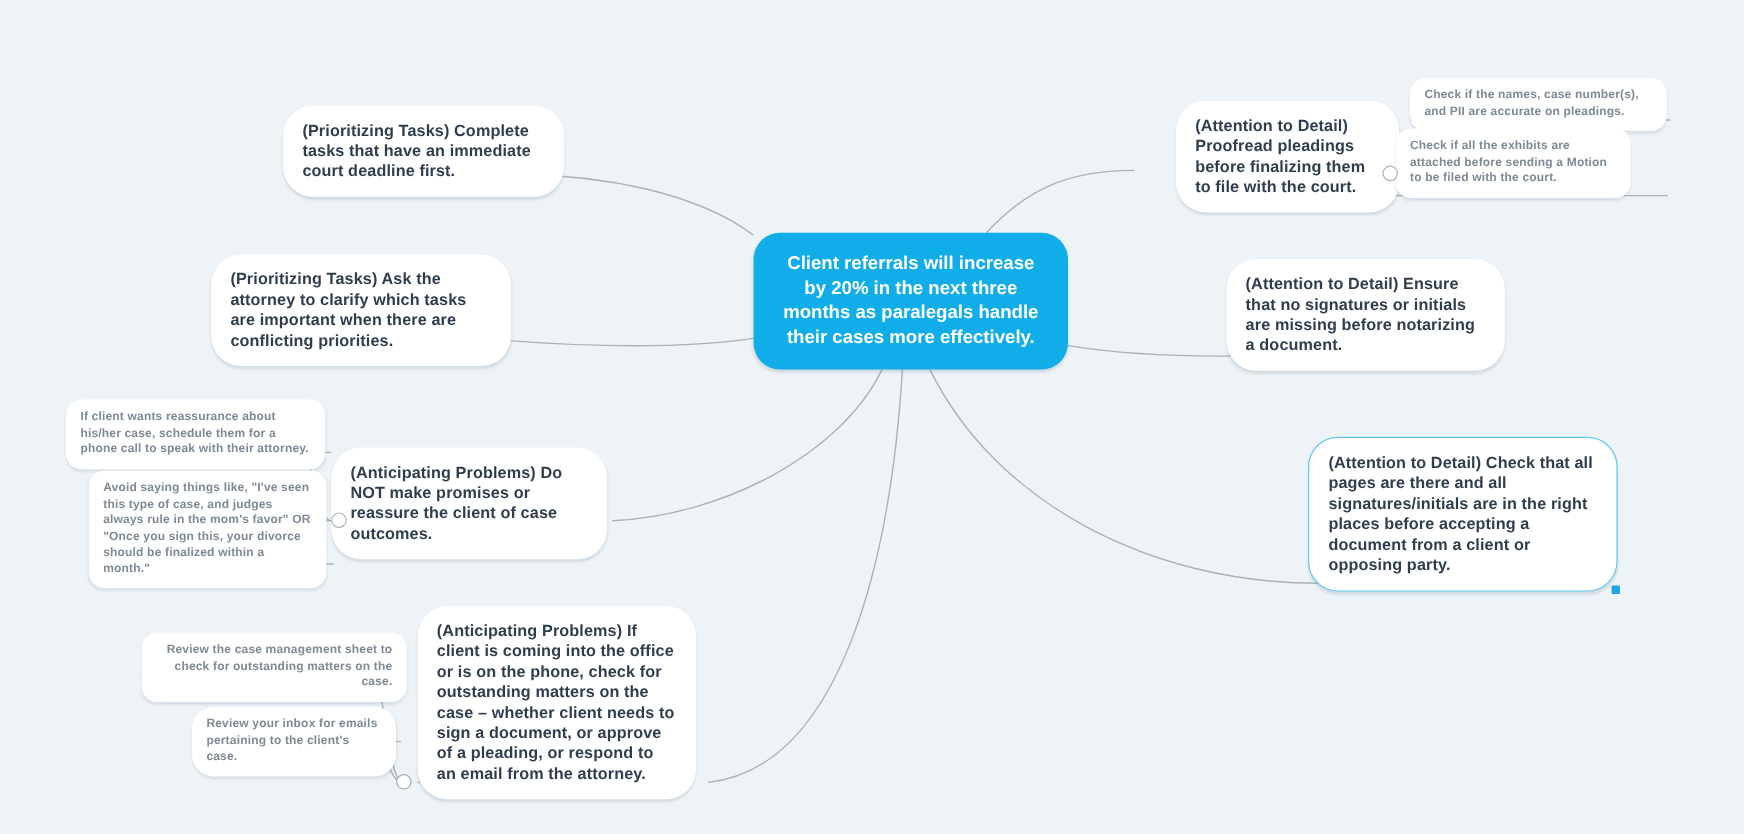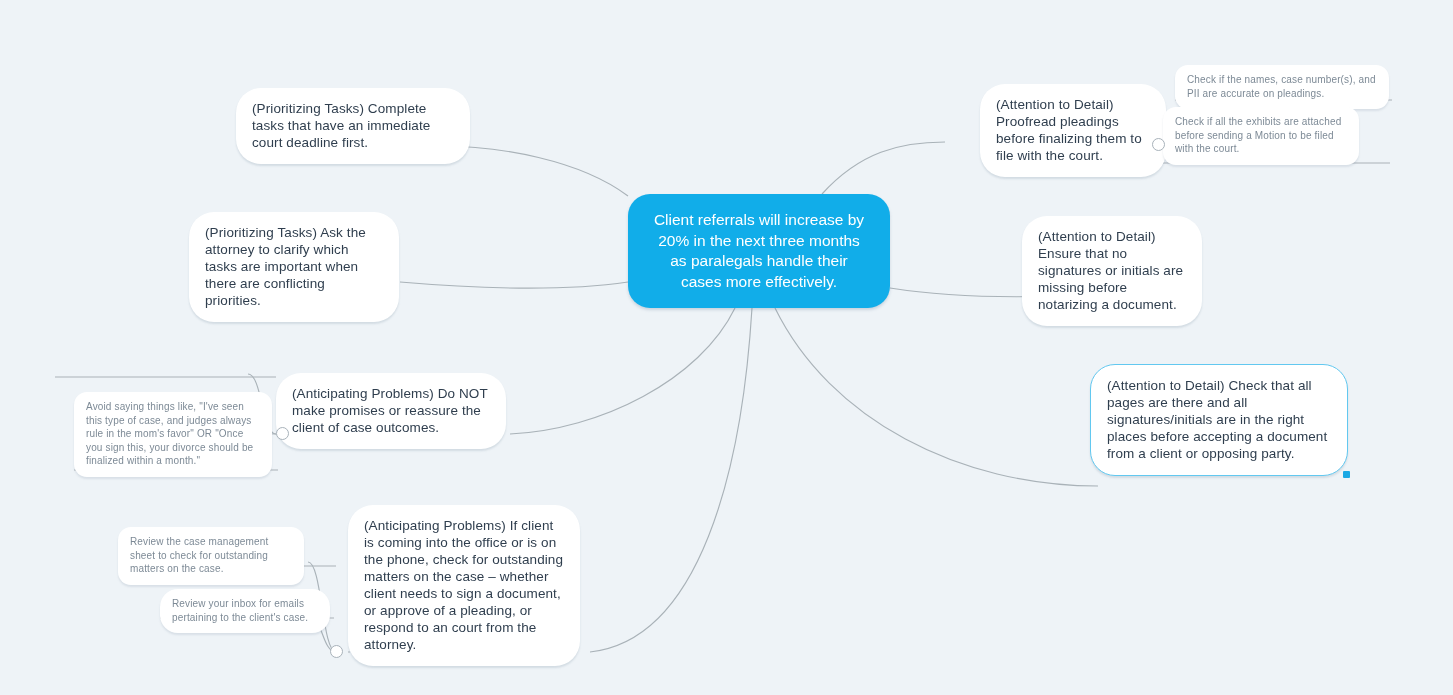--- a/index.html
+++ b/index.html
@@ -26,20 +26,21 @@
     height: 695px;
     pointer-events: none;
   }
   .node {
     position: absolute;
     box-sizing: border-box;
     background: #ffffff;
     border-radius: 16px;
     color: #2b3a4a;
     box-shadow: 0 2px 2px rgba(120,140,160,0.22);
+    font-weight: bold;
   }
   .node .txt {
     display: block;
   }
   
   .node.main {
     border-radius: 25px;
     padding: 12px 16px 13px 16px;
     font-size: 13.5px;
     line-height: 17px;
@@ -142,58 +143,61 @@
   </svg>
 
   <div class="node root" style="left:628px; top:174px; width:262px;">
     <span class="txt">Client referrals will increase by 20% in the next three months as paralegals handle their cases more effectively.</span>
   </div>
 
   <div class="node main" style="left:236px; top:88px; width:234px;">
     <span class="txt">(Prioritizing Tasks) Complete tasks that have an immediate court deadline first.</span>
   </div>
 
-  <div class="node main" style="left:189px; top:212px; width:210px;">
+  <div class="node main" style="left:176px; top:212px; width:250px;">
     <span class="txt">(Prioritizing Tasks) Ask the attorney to clarify which tasks are important when there are conflicting priorities.</span>
   </div>
 
   <div class="node main" style="left:276px; top:373px; width:230px;">
     <span class="txt">(Anticipating Problems) Do NOT make promises or reassure the client of case outcomes.</span>
   </div>
 
+  <div class="node note" style="left:55px; top:333px; width:216px;">
+    <span class="txt">If client wants reassurance about his/her case, schedule them for a phone call to speak with their attorney.</span>
+  </div>
 
   <div class="node note" style="left:74px; top:392px; width:198px;">
     <span class="txt">Avoid saying things like, "I've seen this type of case, and judges always rule in the mom's favor" OR "Once you sign this, your divorce should be finalized within a month."</span>
   </div>
 
   <div class="node main" style="left:348px; top:505px; width:232px;">
-    <span class="txt">(Anticipating Problems) If client is coming into the office or is on the phone, check for outstanding matters on the case – whether client needs to sign a document, or approve of a pleading, or respond to an court from the attorney.</span>
-  </div>
-
-  <div class="node note" style="left:118px; top:527px; width:186px;">
+    <span class="txt">(Anticipating Problems) If client is coming into the office or is on the phone, check for outstanding matters on the case – whether client needs to sign a document, or approve of a pleading, or respond to an email from the attorney.</span>
+  </div>
+
+  <div class="node note" style="left:118px; top:527px; width:221px;text-align:right;">
     <span class="txt">Review the case management sheet to check for outstanding matters on the case.</span>
   </div>
 
   <div class="node note" style="left:160px; top:589px; width:170px;border-radius:18px;">
     <span class="txt">Review your inbox for emails pertaining to the client's case.</span>
   </div>
 
   <div class="node main" style="left:980px; top:84px; width:186px;">
     <span class="txt">(Attention to Detail) Proofread pleadings before finalizing them to file with the court.</span>
   </div>
 
   <div class="node note" style="left:1175px; top:65px; width:214px;">
     <span class="txt">Check if the names, case number(s), and PII are accurate on pleadings.</span>
   </div>
 
   <div class="node note" style="left:1163px; top:107px; width:196px;">
     <span class="txt">Check if all the exhibits are attached before sending a Motion to be filed with the court.</span>
   </div>
 
-  <div class="node main" style="left:1022px; top:216px; width:180px;">
+  <div class="node main" style="left:1022px; top:216px; width:232px;">
     <span class="txt">(Attention to Detail) Ensure that no signatures or initials are missing before notarizing a document.</span>
   </div>
 
   <div class="node main selected" style="left:1090px; top:364px; width:258px;">
     <span class="txt">(Attention to Detail) Check that all pages are there and all signatures/initials are in the right places before accepting a document from a client or opposing party.</span>
     <span class="resize-handle"></span>
   </div>
 
   <div class="knob" style="left:1152px; top:138px;"></div>
   <div class="knob" style="left:276px; top:427px;"></div>

